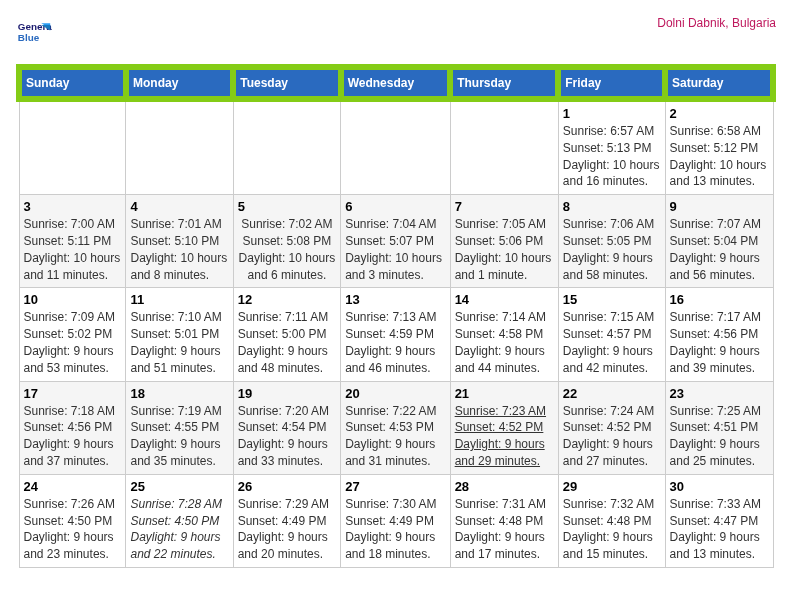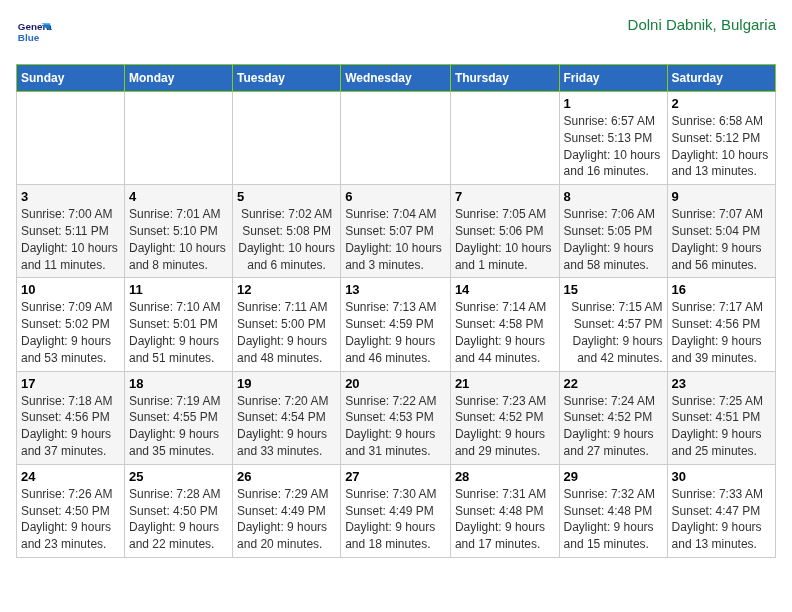--- a/index.html
+++ b/index.html
@@ -27,36 +27,36 @@
     }
     .title-area {
       text-align: right;
     }
     .month-title {
       font-size: 32px;
       font-weight: normal;
       color: #222;
     }
     .location-title {
-      font-size: 15px;
-      color: #15803d;
+      font-size: 12px;
+      color: #be185d;
     }
     table {
       width: 100%;
       border-collapse: collapse;
       font-size: 11px;
     }
     thead tr th {
       background: #2a6abf;
       color: #fff;
       font-weight: bold;
       font-size: 12px;
       padding: 6px 4px;
       text-align: left;
-      border: 1px solid #84cc16;
+      border: 6px solid #84cc16;
     }
     tbody tr td {
       border: 1px solid #ccc;
       vertical-align: top;
       padding: 4px;
       width: 113px;
       min-height: 80px;
       background: #fff;
     }
     tbody tr:nth-child(even) td {
@@ -197,21 +197,21 @@
 Daylight: 9 hours and 46 minutes.</div>
         </td>
         <td>
           <span class="day-num">14</span>
           <div class="day-info" style="white-space: pre-line;">Sunrise: 7:14 AM
 Sunset: 4:58 PM
 Daylight: 9 hours and 44 minutes.</div>
         </td>
         <td>
           <span class="day-num">15</span>
-          <div class="day-info" style="white-space: pre-line; text-align: right;">Sunrise: 7:15 AM
+          <div class="day-info" style="white-space: pre-line;">Sunrise: 7:15 AM
 Sunset: 4:57 PM
 Daylight: 9 hours and 42 minutes.</div>
         </td>
         <td>
           <span class="day-num">16</span>
           <div class="day-info" style="white-space: pre-line;">Sunrise: 7:17 AM
 Sunset: 4:56 PM
 Daylight: 9 hours and 39 minutes.</div>
         </td>
       </tr>
@@ -235,21 +235,21 @@
 Daylight: 9 hours and 33 minutes.</div>
         </td>
         <td>
           <span class="day-num">20</span>
           <div class="day-info" style="white-space: pre-line;">Sunrise: 7:22 AM
 Sunset: 4:53 PM
 Daylight: 9 hours and 31 minutes.</div>
         </td>
         <td>
           <span class="day-num">21</span>
-          <div class="day-info" style="white-space: pre-line;">Sunrise: 7:23 AM
+          <div class="day-info" style="white-space: pre-line; text-decoration: underline;">Sunrise: 7:23 AM
 Sunset: 4:52 PM
 Daylight: 9 hours and 29 minutes.</div>
         </td>
         <td>
           <span class="day-num">22</span>
           <div class="day-info" style="white-space: pre-line;">Sunrise: 7:24 AM
 Sunset: 4:52 PM
 Daylight: 9 hours and 27 minutes.</div>
         </td>
         <td>
@@ -261,21 +261,21 @@
       </tr>
       <tr>
         <td>
           <span class="day-num">24</span>
           <div class="day-info" style="white-space: pre-line;">Sunrise: 7:26 AM
 Sunset: 4:50 PM
 Daylight: 9 hours and 23 minutes.</div>
         </td>
         <td>
           <span class="day-num">25</span>
-          <div class="day-info" style="white-space: pre-line;">Sunrise: 7:28 AM
+          <div class="day-info" style="white-space: pre-line; font-style: italic;">Sunrise: 7:28 AM
 Sunset: 4:50 PM
 Daylight: 9 hours and 22 minutes.</div>
         </td>
         <td>
           <span class="day-num">26</span>
           <div class="day-info" style="white-space: pre-line;">Sunrise: 7:29 AM
 Sunset: 4:49 PM
 Daylight: 9 hours and 20 minutes.</div>
         </td>
         <td>

